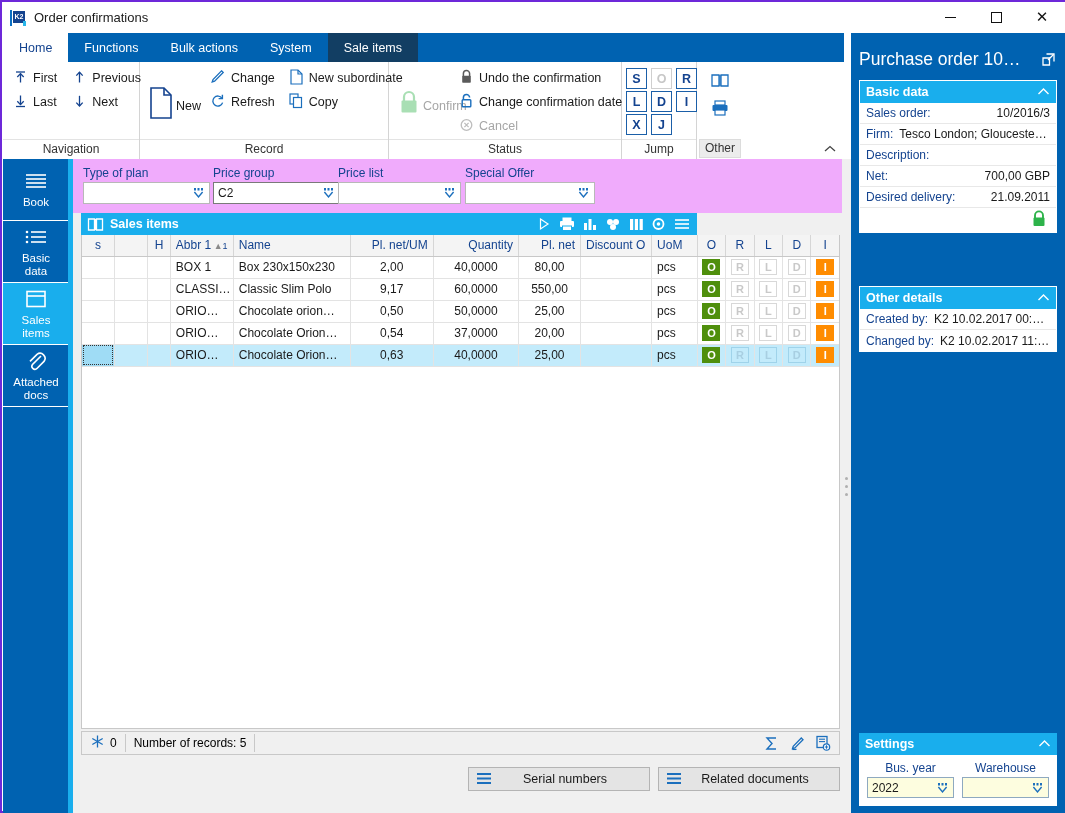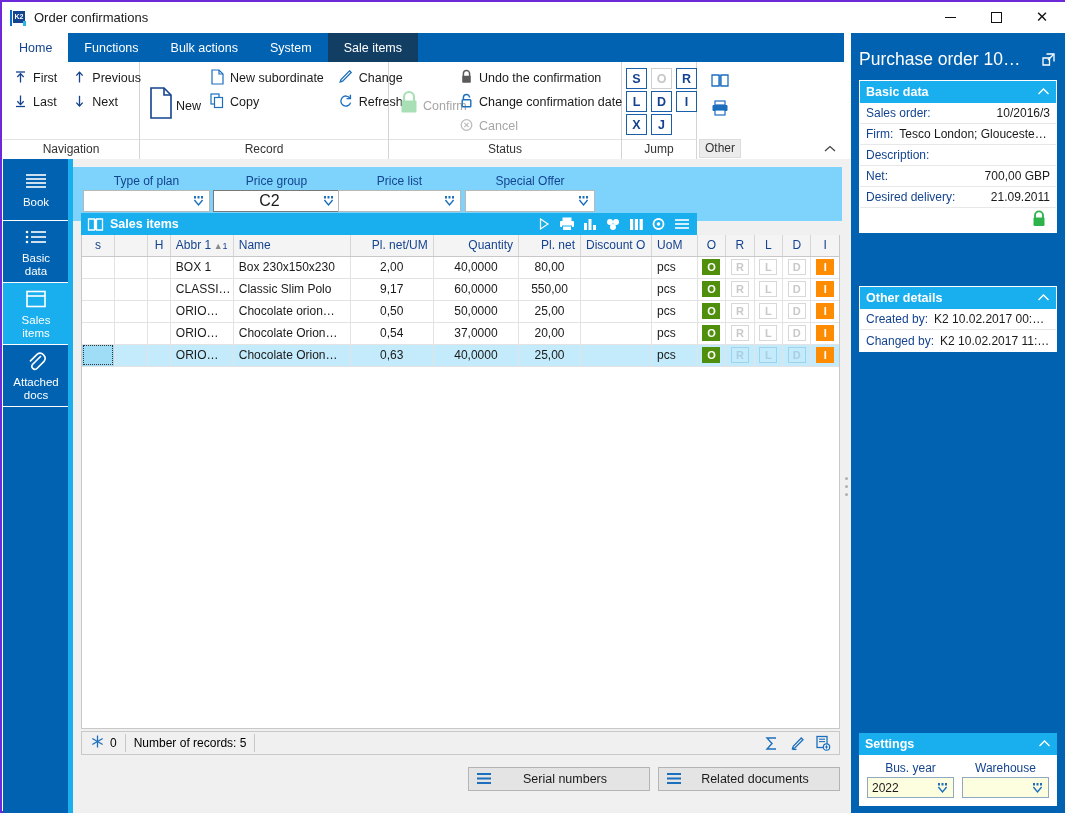--- a/index.html
+++ b/index.html
@@ -130,29 +130,29 @@
   #navstrip-right {
     position: absolute; left: 66px; top: 157px; width: 5px; height: 655px; background: #19aeed;
   }
 
   
   #main {
     position: absolute; left: 71px; top: 157px; width: 769px; height: 655px;
     background: #f0f0f0;
   }
   #filterbar {
-    position: absolute; left: 0; top: 8px; width: 769px; height: 54px; background: #7dd3fc; text-align: center;
+    position: absolute; left: 0; top: 0; width: 769px; height: 54px; background: #f0abfc;
   }
   .filt { position: absolute; top: 7px; }
   .filt .flabel { font-size: 12px; color: #14438f; margin-bottom: 2px; }
   .filt .fbox {
     height: 22px; border: 1px solid #b8b8b8; background: #fff;
     display: flex; align-items: center; padding: 0 2px 0 4px;
   }
-  .filt .fbox .ftext { flex: 1 1 auto; font-size: 16px; color: #1a1a1a; }
+  .filt .fbox .ftext { flex: 1 1 auto; font-size: 12px; color: #1a1a1a; }
   .filt .fbox.hl { border-color: #7a7a7a; }
   .dd-glyph { width: 16px; height: 16px; flex: 0 0 auto; }
 
   #gridhdr {
     position: absolute; left: 8px; top: 54px; width: 616px; height: 22px;
     background: #19aeed; display: flex; align-items: center; color: #fff;
   }
   #gridhdr .gh-title { font-size: 12.5px; font-weight: bold; margin-left: 6px; }
   #gridhdr .gh-icons { margin-left: auto; display: flex; align-items: center; gap: 1px; padding-right: 4px; }
   #gridhdr .gh-icons .gi { width: 22px; height: 20px; display: flex; align-items: center; justify-content: center; }
@@ -340,54 +340,54 @@
               <svg width="30" height="34" viewBox="0 0 30 34">
                   <path d="M5 2 h13 l7 7 v23 h-20 z" fill="#fff" stroke="#14438f" stroke-width="1.6"></path>
                   <path d="M18 2 v7 h7" fill="none" stroke="#14438f" stroke-width="1.6"></path>
                 </svg>
             </span>
             <span class="lbl">New</span>
           </div>
           <div style="margin-left:4px;">
             <div class="ritem">
               <span>
+                <svg width="15" height="16" viewBox="0 0 15 16">
+                    <path d="M11.5 1.8 L13.2 3.5 L4.6 12.1 L2.2 12.9 L3 10.5 Z" fill="none" stroke="#1b6fbd" stroke-width="1.3"></path>
+                  </svg>
+              </span>
+              <span>Change</span>
+            </div>
+            <div class="ritem">
+              <span>
+                <svg width="15" height="16" viewBox="0 0 15 16">
+                    <path d="M12 5.3 A5 5 0 1 0 12.6 9.6" fill="none" stroke="#1b6fbd" stroke-width="1.4"></path>
+                    <path d="M12.4 1.8 L12.4 5.6 L8.6 5.6" fill="none" stroke="#1b6fbd" stroke-width="1.4"></path>
+                  </svg>
+              </span>
+              <span>Refresh</span>
+            </div>
+          </div>
+          <div style="margin-left:4px;">
+            <div class="ritem">
+              <span>
                 <svg width="14" height="16" viewBox="0 0 14 16">
                     <path d="M2 1 h7 l4 4 v10 h-11 z" fill="#fff" stroke="#1b6fbd" stroke-width="1.2"></path>
                     <path d="M9 1 v4 h4" fill="none" stroke="#1b6fbd" stroke-width="1.2"></path>
                   </svg>
               </span>
               <span>New subordinate</span>
             </div>
             <div class="ritem">
               <span>
                 <svg width="14" height="16" viewBox="0 0 14 16">
                     <rect x="1" y="1" width="8" height="10" fill="#fff" stroke="#1b6fbd" stroke-width="1.2"></rect>
                     <rect x="4.5" y="4.5" width="8" height="10" fill="#fff" stroke="#1b6fbd" stroke-width="1.2"></rect>
                   </svg>
               </span>
               <span>Copy</span>
-            </div>
-          </div>
-          <div style="margin-left:4px;">
-            <div class="ritem">
-              <span>
-                <svg width="15" height="16" viewBox="0 0 15 16">
-                    <path d="M11.5 1.8 L13.2 3.5 L4.6 12.1 L2.2 12.9 L3 10.5 Z" fill="none" stroke="#1b6fbd" stroke-width="1.3"></path>
-                  </svg>
-              </span>
-              <span>Change</span>
-            </div>
-            <div class="ritem">
-              <span>
-                <svg width="15" height="16" viewBox="0 0 15 16">
-                    <path d="M12 5.3 A5 5 0 1 0 12.6 9.6" fill="none" stroke="#1b6fbd" stroke-width="1.4"></path>
-                    <path d="M12.4 1.8 L12.4 5.6 L8.6 5.6" fill="none" stroke="#1b6fbd" stroke-width="1.4"></path>
-                  </svg>
-              </span>
-              <span>Refresh</span>
             </div>
           </div>
         </div>
         <div class="rg-title">Record</div>
       </div>
 
       <div class="rgroup" style="width:233px;">
         <div class="rg-content" style="display:flex;">
           <div class="big-btn dim">
             <span>

